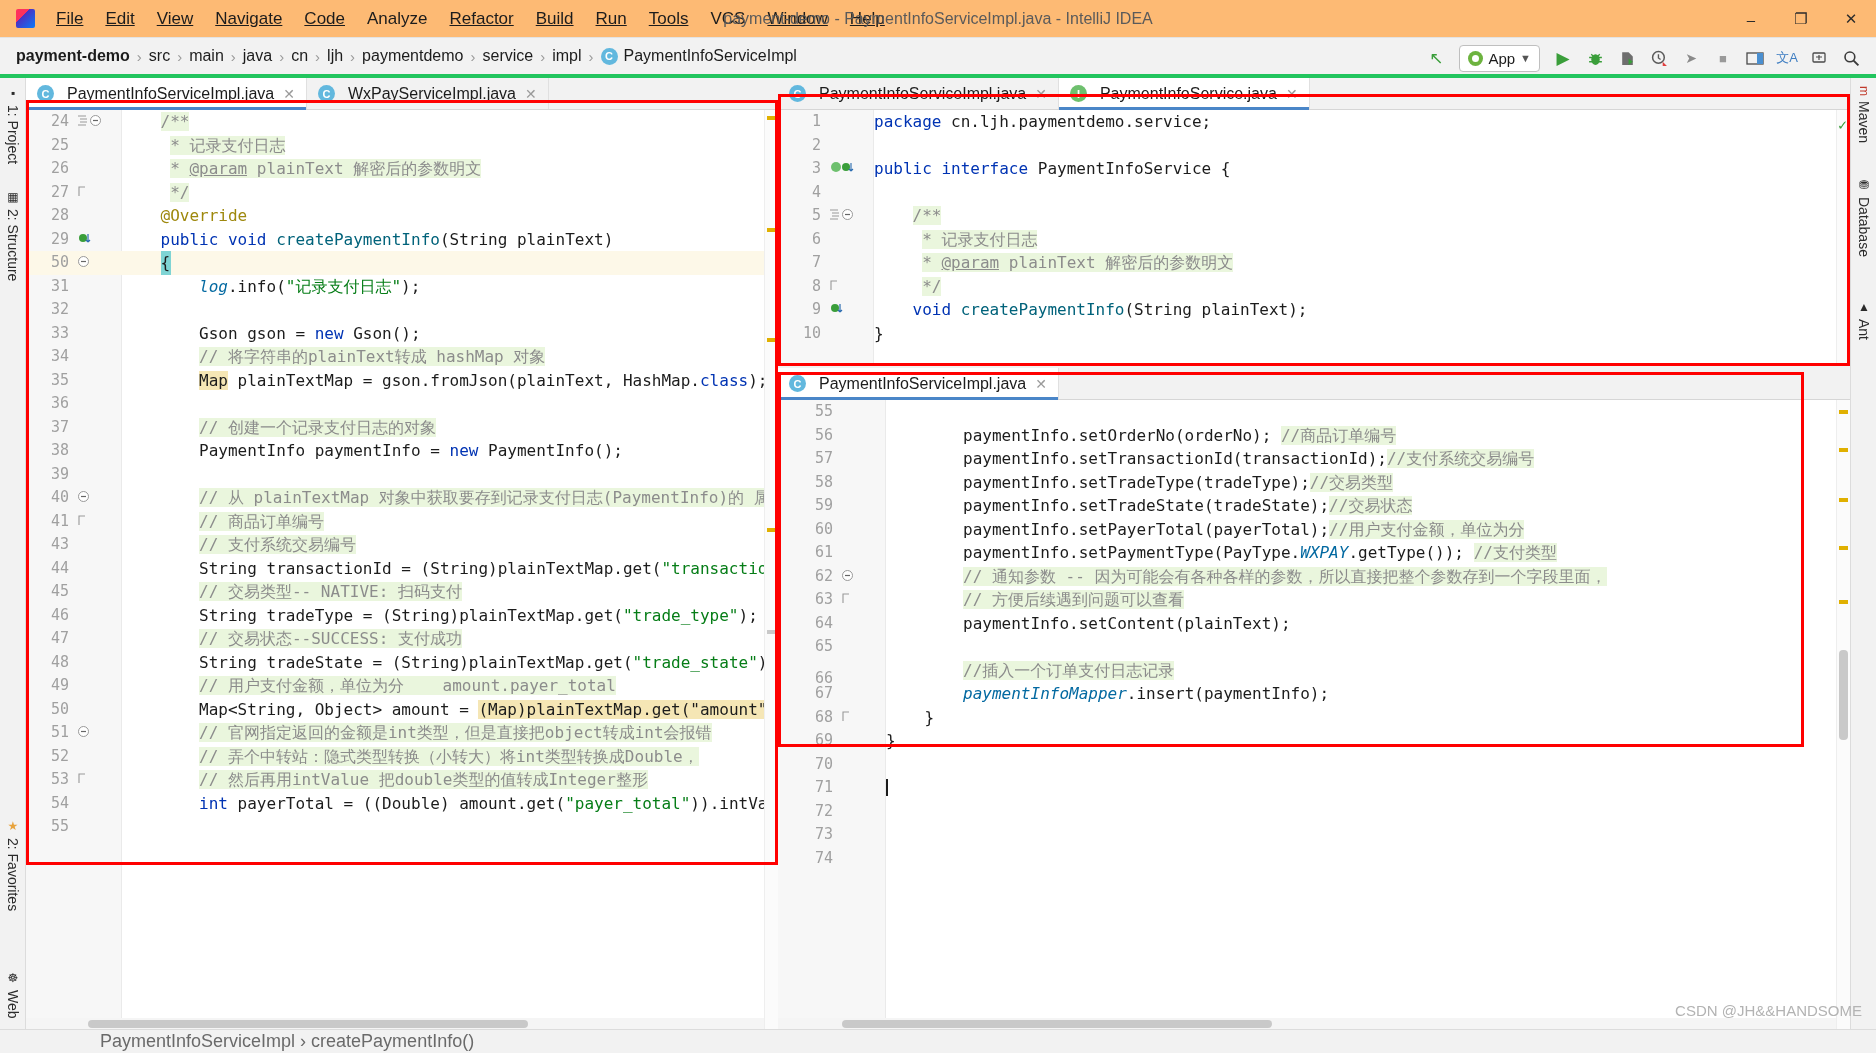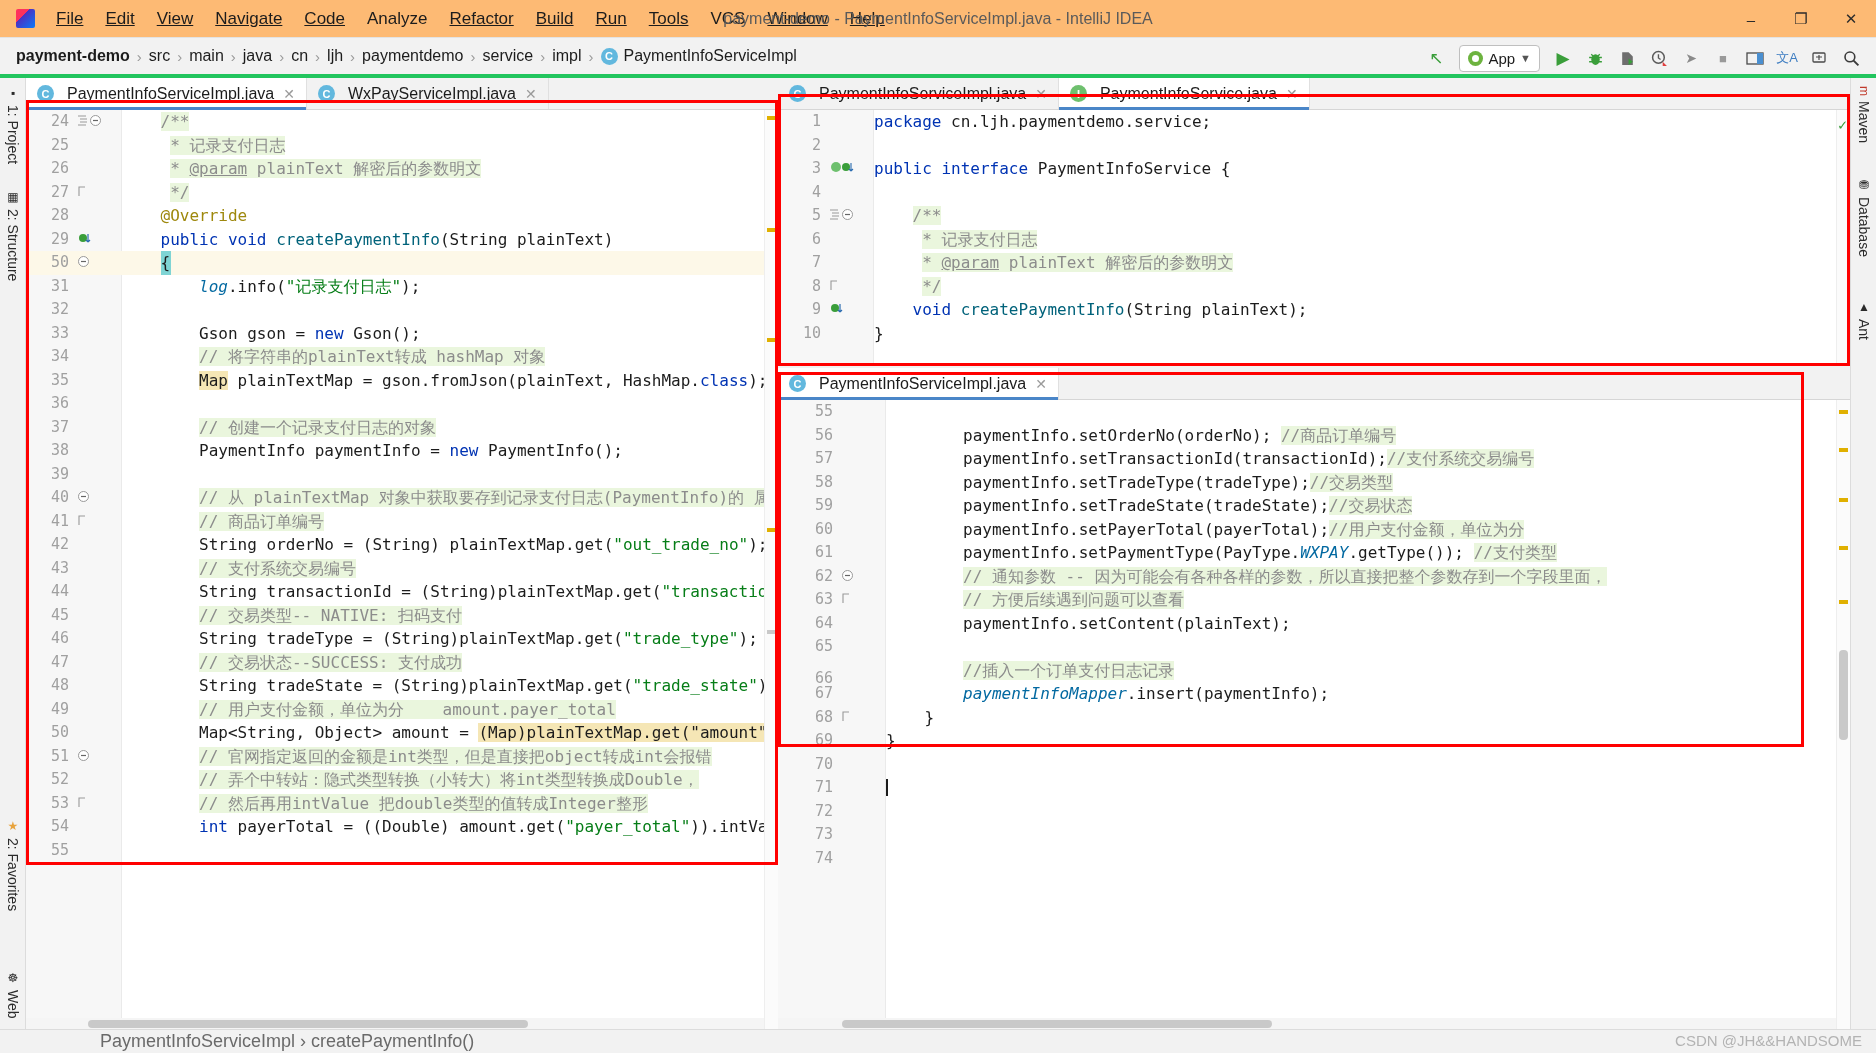--- a/index.html
+++ b/index.html
@@ -161,21 +161,21 @@
   .vthumb { position: absolute; right: 2px; width: 9px; background: #c9c9c9; border-radius: 4px; }
 
   
   .statusbar {
     position: absolute; left: 0; right: 0; bottom: 0; height: 24px;
     background: #f2f2f2; border-top: 1px solid #dcdcdc;
     display: flex; align-items: center; padding-left: 100px; gap: 8px;
   }
   .status-crumb { font-size: 18px; color: #6a6a6a; }
   .watermark {
-    position: absolute; right: 14px; bottom: 4px;
+    position: absolute; right: 14px; bottom: 34px;
     font-size: 15px; color: #b3b3b3; z-index: 45;
   }
   .caret { display:inline-block; width:2px; height:17px; background:#1c1c1c; vertical-align:-3px; }
   .blockcaret { display:inline-block; width:10px; background:#7fd4d4; }
 </style>
 </head>
 <body>
 
 <div class="app">
 
@@ -431,25 +431,20 @@
             <div class="ctext">        <span class="cmt">// 从 plainTextMap 对象中获取要存到记录支付日志(PaymentInfo)的 属性字段</span></div>
           </div>
           <div class="cline">
             <div class="ln" style="width: 52px;">41</div>
             <div class="gmark"><svg width="9" height="11" viewBox="0 0 9 11" style="vertical-align:-1px">
                 <path d="M7 1H1v9" fill="none" stroke="#999" stroke-width="1.1"></path>
               </svg></div>
             <div class="ctext">        <span class="cmt">// 商品订单编号</span></div>
           </div>
           <div class="cline">
-            <div class="ln" style="width: 52px;">42</div>
-            <div class="gmark"></div>
-            <div class="ctext">        String orderNo = (String) plainTextMap.get(<span class="str">"out_trade_no"</span>);</div>
-          </div>
-          <div class="cline">
             <div class="ln" style="width: 52px;">43</div>
             <div class="gmark"></div>
             <div class="ctext">        <span class="cmt">// 支付系统交易编号</span></div>
           </div>
           <div class="cline">
             <div class="ln" style="width: 52px;">44</div>
             <div class="gmark"></div>
             <div class="ctext">        String transactionId = (String)plainTextMap.get(<span class="str">"transaction_id"</span>);</div>
           </div>
           <div class="cline">

